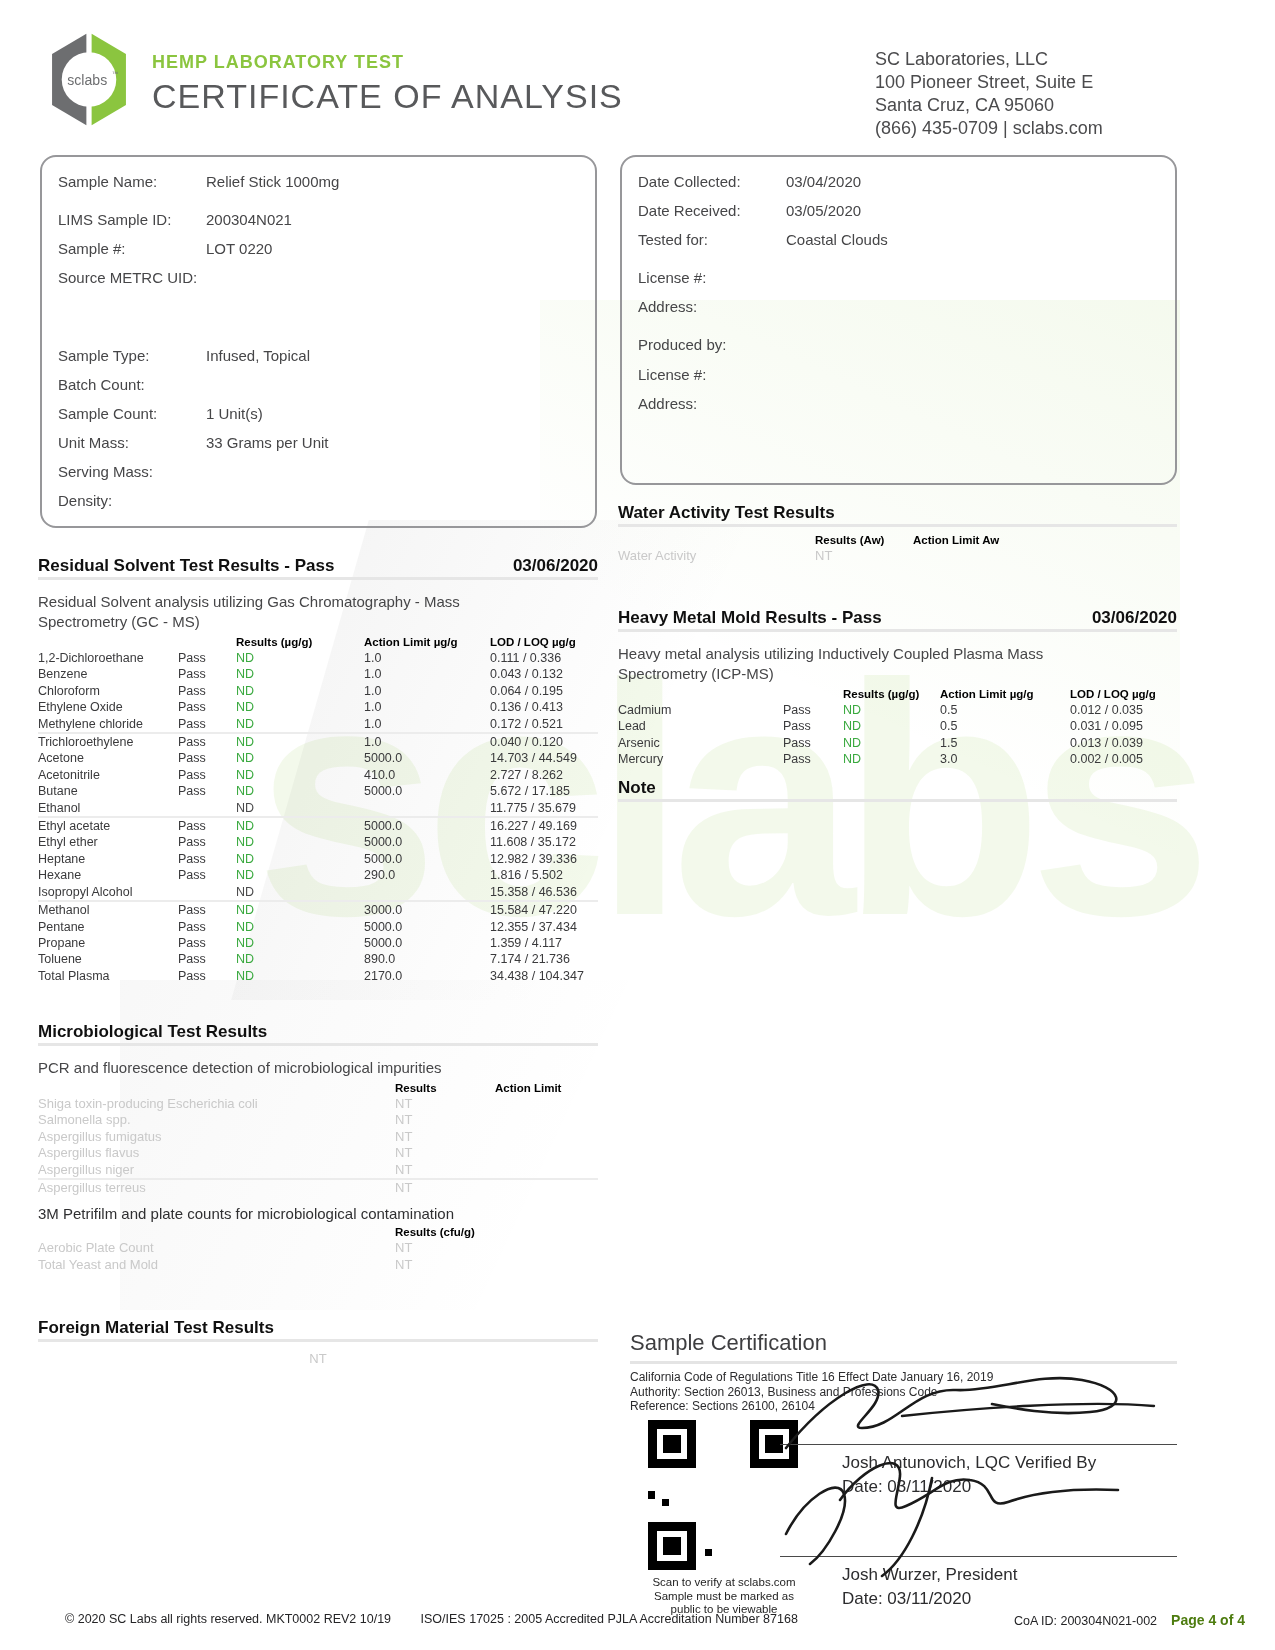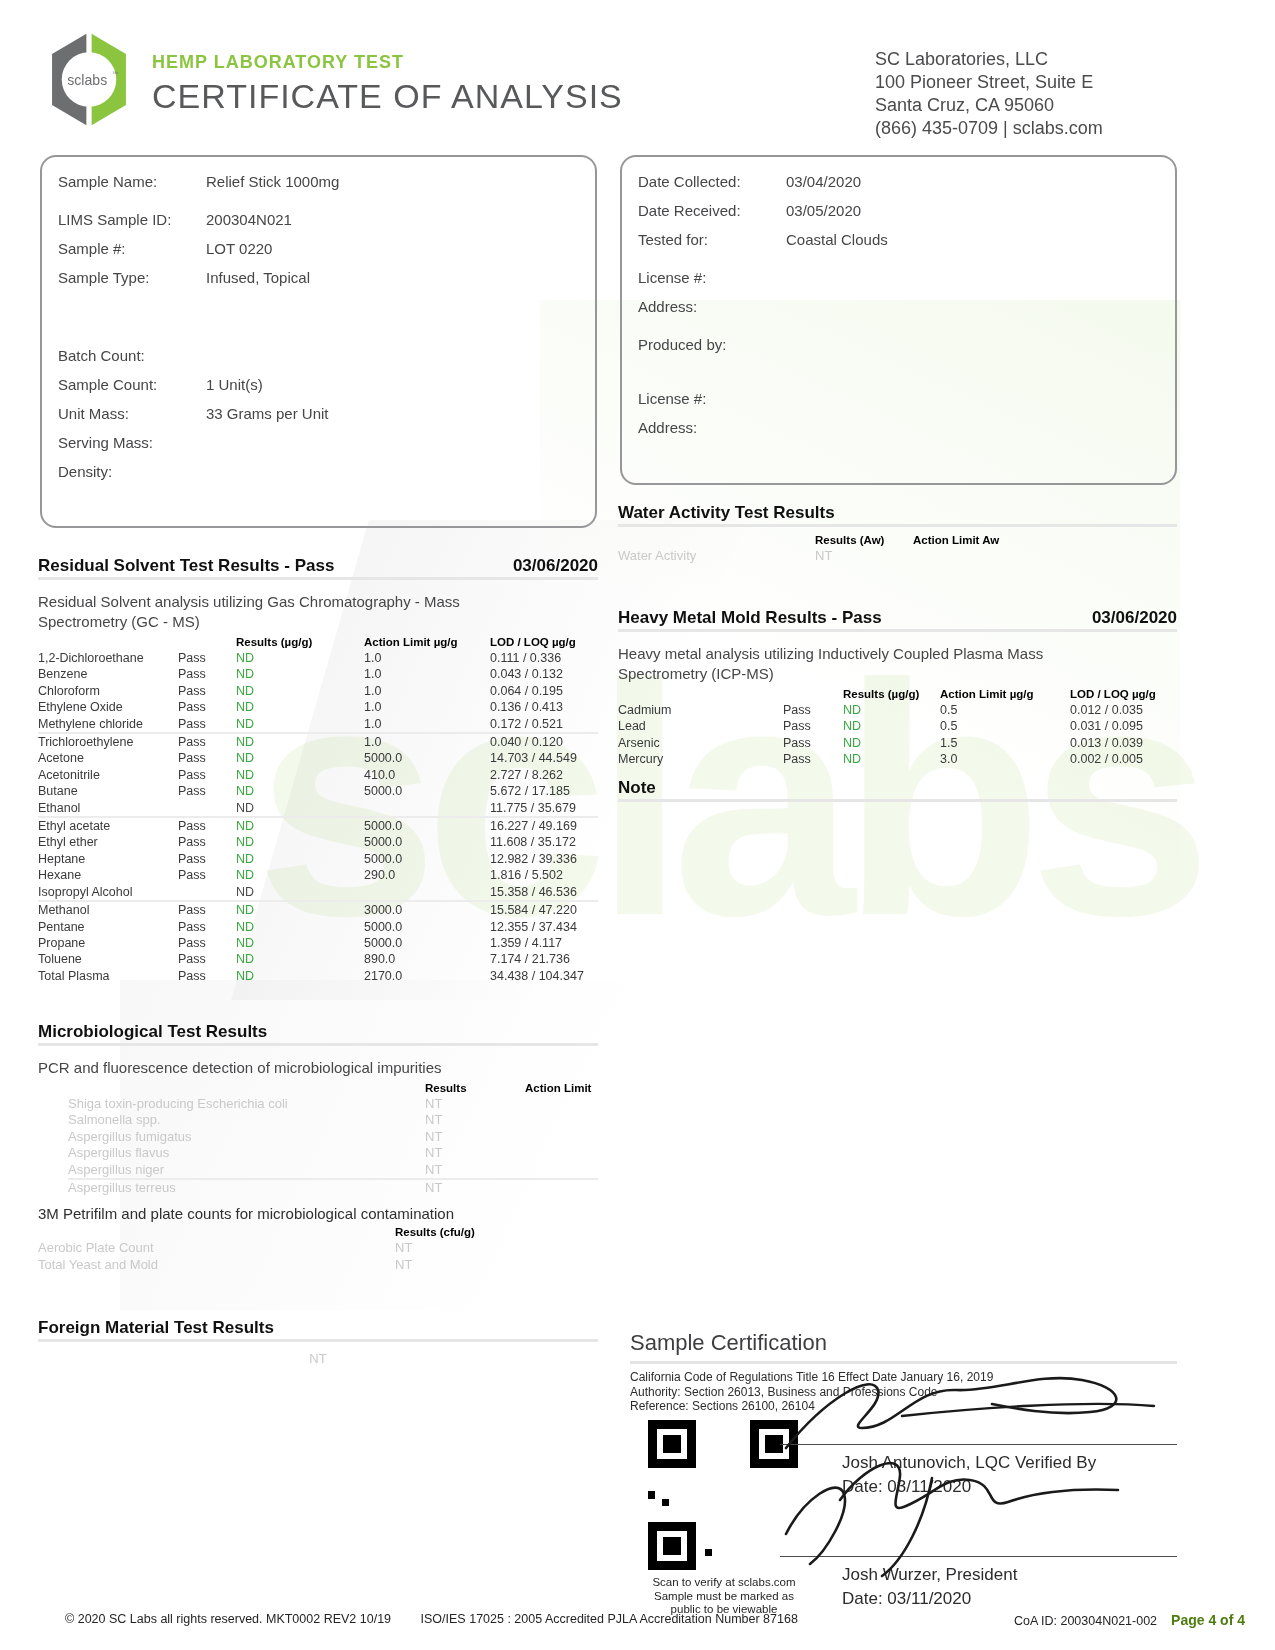--- a/index.html
+++ b/index.html
@@ -31,37 +31,37 @@
   .info-box { position:absolute; z-index:2; border:2px solid #97979a;
     border-radius:16px; padding:16px 16px 10px 16px; font-size:15px; color:#464648;
     background:transparent; }
   #sample-box { left:40px; top:155px; width:557px; height:373px; }
   #order-box  { left:620px; top:155px; width:557px; height:330px; }
   .field-row { display:grid; grid-template-columns:148px 1fr; margin-bottom:11px; line-height:18px; }
   #sample-box .field-row:nth-child(1){ margin-bottom:20px; }
   #sample-box .field-row:nth-child(4){ margin-bottom:60px; }
   #order-box .field-row:nth-child(3){ margin-bottom:20px; }
   #order-box .field-row:nth-child(5){ margin-bottom:20px; }
-  #order-box .field-row:nth-child(6){ margin-bottom:36px; }
+  #order-box .field-row:nth-child(6){ margin-bottom:12px; }
   
   .section { position:absolute; z-index:2; }
   .sec-head { display:flex; justify-content:space-between; align-items:flex-end;
     font-size:17px; font-weight:bold; color:#101010; padding-bottom:1px;
     border-bottom:3px solid #e6e6e6; }
   .sec-desc { font-size:15px; line-height:20px; color:#464648; margin-top:12px; max-width:485px; }
   .t-head { font-size:11.5px; font-weight:bold; color:#000; margin-top:3px; line-height:15px; }
   .t-row  { font-size:12.5px; color:#3a3a3c; line-height:16.4px; white-space:nowrap; }
   .t-row.divider { border-bottom:2px solid #ececec; }
   .t-row .nd { color:#3aa93f; }
   .t-row.nd-dark .nd { color:#4a4a4b; }
   .t-row.muted, .t-row.muted .nd { color:#c9c9c9; }
   .s-grid { display:grid; grid-template-columns:140px 58px 128px 126px 108px; }
   .h-grid { display:grid; grid-template-columns:165px 60px 97px 130px 107px; }
   .w-grid { display:grid; grid-template-columns:197px 98px 1fr; }
-  .m-grid { display:grid; grid-template-columns:357px 100px 1fr;margin-left:30px; }
+  .m-grid { display:grid; grid-template-columns:357px 100px 1fr; }
   .p-grid { display:grid; grid-template-columns:357px 1fr; }
   .gc2{grid-column:2;} .gc3{grid-column:3;} .gc4{grid-column:4;} .gc5{grid-column:5;}
   #sec-solvents { left:38px;  top:556px; width:560px; }
   #sec-micro    { left:38px;  top:1022px; width:560px; }
   #sec-foreign  { left:38px;  top:1318px; width:560px;text-align:center; }
   #sec-water    { left:618px; top:503px; width:559px; }
   #sec-heavy    { left:618px; top:608px; width:559px; }
   #sec-note     { left:618px; top:778px; width:559px; }
   .sub-desc { font-size:15px; color:#2f2f31; margin-top:9px; }
   .single-result { font-size:13px; color:#c9c9c9; margin-top:9px; }
@@ -133,20 +133,24 @@
       </div>
         <div class="field-row">
         <span>LIMS Sample ID:</span>
         <span>200304N021</span>
       </div>
         <div class="field-row">
         <span>Sample #:</span>
         <span>LOT 0220</span>
       </div>
         <div class="field-row">
+        <span>Source METRC UID:</span>
+        <span></span>
+      </div>
+        <div class="field-row">
         <span>Sample Type:</span>
         <span>Infused, Topical</span>
       </div>
         <div class="field-row">
         <span>Batch Count:</span>
         <span></span>
       </div>
         <div class="field-row">
         <span>Sample Count:</span>
         <span>1 Unit(s)</span>

